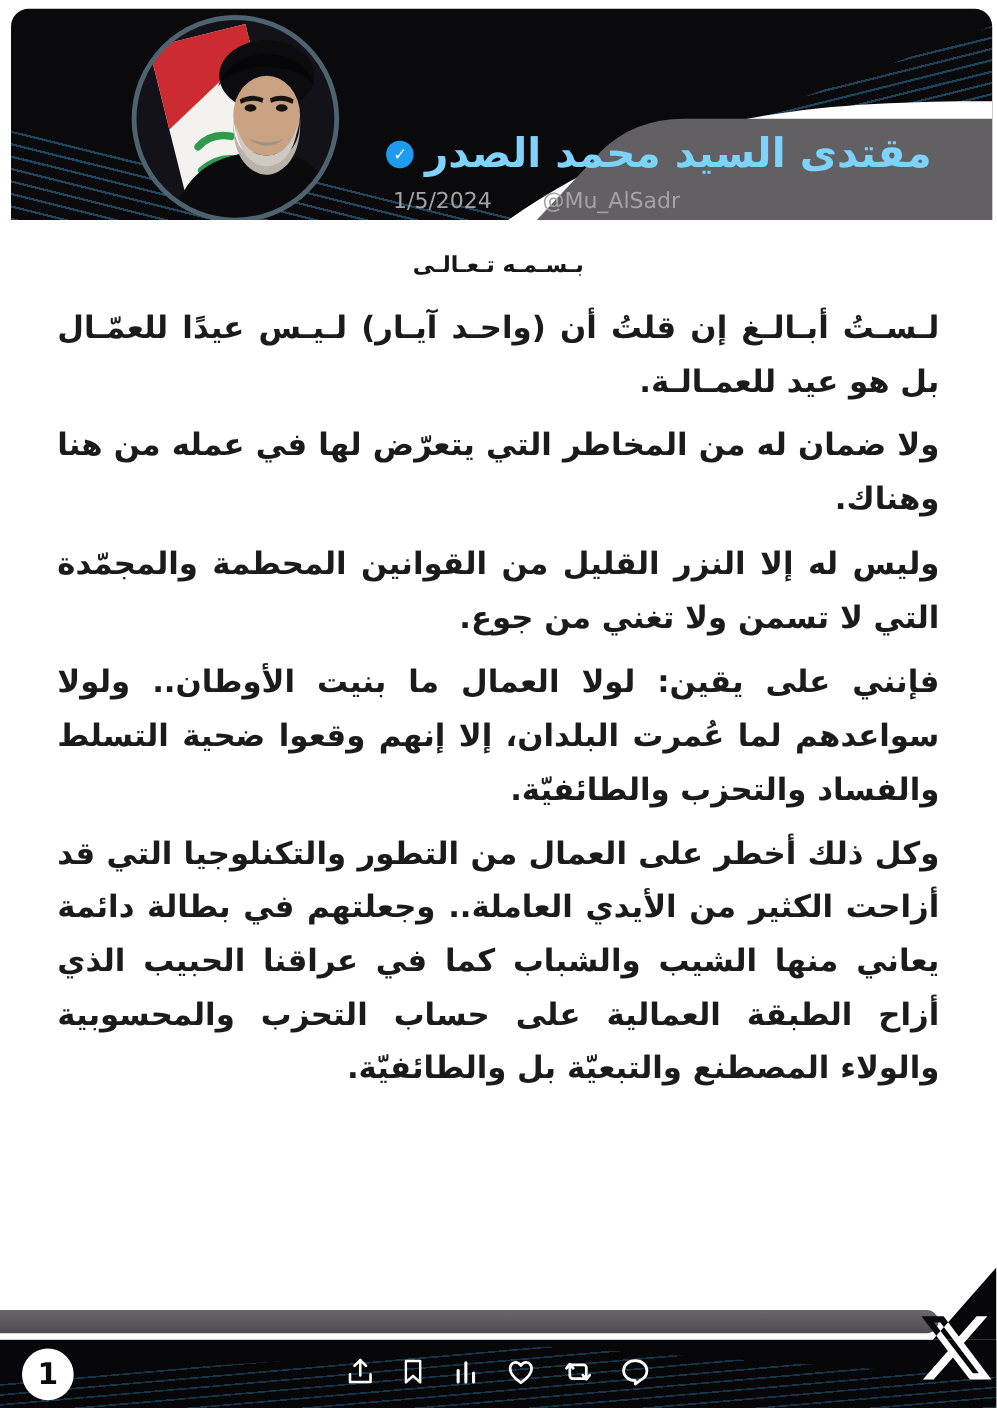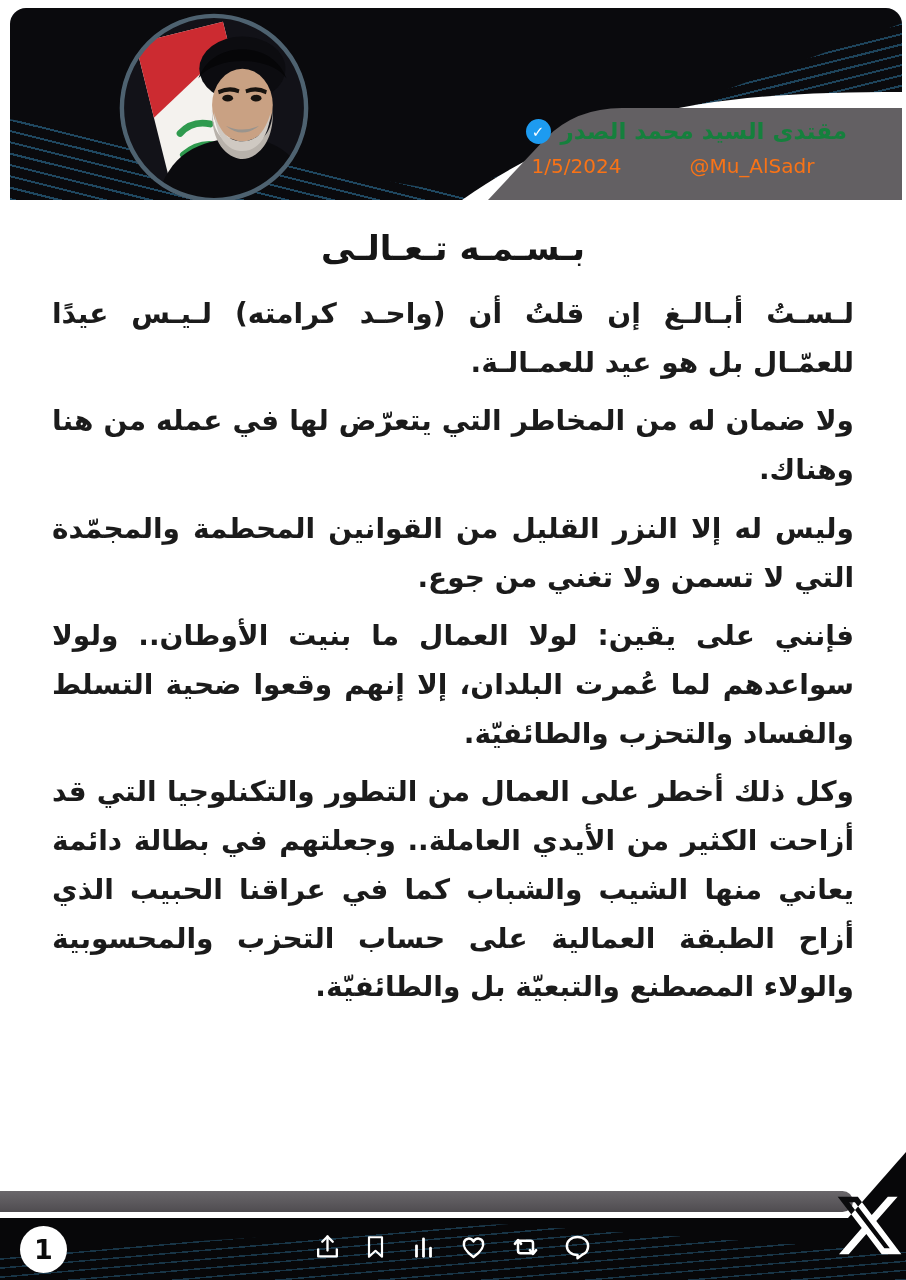--- a/index.html
+++ b/index.html
@@ -20,37 +20,37 @@
   .hdr-pattern-right{
     position:absolute;right:0;top:0;width:55%;height:100%;
     background:repeating-linear-gradient(-14deg,rgba(38,92,124,.7) 0 2px,transparent 2px 10px);
     clip-path:polygon(100% 8%,10% 95%,100% 95%);
   }
   .swoosh-svg{position:absolute;inset:0;width:100%;height:100%;}
   .hdr-text{
     position:absolute;right:55px;top:110px;text-align:right;direction:rtl;z-index:5;
   }
   .hdr-name-row{display:flex;flex-direction:row;align-items:center;gap:10px;direction:rtl;justify-content:flex-start;}
-  .hdr-name{color:#15803d;font-size:23px;font-weight:bold;letter-spacing:0;line-height:1.2;}
+  .hdr-name{color:#7dd3fc;font-size:37px;font-weight:bold;letter-spacing:0;line-height:1.2;}
   .badge{
     width:25px;height:25px;border-radius:50%;background:#1d9bf0;color:#fff;
     display:inline-flex;align-items:center;justify-content:center;font-size:15px;font-weight:bold;flex:0 0 auto;
   }
   .hdr-sub-row{
-    display:flex;direction:ltr;justify-content:flex-start;gap:68px;margin-top:8px;margin-right:2px;
-    color:#f97316;font-size:20px;padding-left:6px;
+    display:flex;direction:ltr;justify-content:flex-start;gap:46px;margin-top:8px;margin-right:2px;
+    color:#a3a3a3;font-size:20px;padding-left:6px;
   }
   .avatar-wrap{position:absolute;left:104px;top:2px;width:200px;height:196px;z-index:6;}
   
   .doc-body{
     position:absolute;left:0;top:200px;width:906px;height:992px;background:#ffffff;
     padding:24px 52px 0 52px;box-sizing:border-box;direction:rtl;
   }
   .basmala{
-    text-align:center;font-size:34px;font-weight:bold;color:#161616;margin:4px 0 22px 0;
+    text-align:center;font-size:20px;font-weight:bold;color:#161616;margin:4px 0 22px 0;
   }
   .paras p{
     font-size:28px;font-weight:bold;color:#1b1b1b;line-height:1.74;
     text-align:justify;margin:0 0 10px 0;
   }
   
   .gray-bar{
     position:absolute;left:0;top:1191px;width:853px;height:21px;
     background:linear-gradient(180deg,#6a676b 0%,#4f4c50 100%);
     border-radius:0 11px 11px 0;z-index:2;
@@ -135,21 +135,21 @@
         <path d="M 84 70 C 92 48 112 40 129 40 C 146 40 166 48 174 70 C 166 58 148 52 129 52 C 110 52 92 58 84 70 Z" fill="#060608"></path>
       </g>
       <circle cx="100" cy="100" r="94" fill="none" stroke="#4e6270" stroke-width="4.5"></circle>
     </svg>
   </div>
 </div>
 
 <div class="doc-body">
   <div class="basmala">بـسـمـه تـعـالـى</div>
   <div class="paras">
-      <p>لـسـتُ أبـالـغ إن قلتُ أن (واحـد كرامته) لـيـس عيدًا للعمّـال بل هو عيد للعمـالـة.</p>
+      <p>لـسـتُ أبـالـغ إن قلتُ أن (واحـد آيـار) لـيـس عيدًا للعمّـال بل هو عيد للعمـالـة.</p>
       <p>ولا ضمان له من المخاطر التي يتعرّض لها في عمله من هنا وهناك.</p>
       <p>وليس له إلا النزر القليل من القوانين المحطمة والمجمّدة التي لا تسمن ولا تغني من جوع.</p>
       <p>فإنني على يقين: لولا العمال ما بنيت الأوطان.. ولولا سواعدهم لما عُمرت البلدان، إلا إنهم وقعوا ضحية التسلط والفساد والتحزب والطائفيّة.</p>
       <p>وكل ذلك أخطر على العمال من التطور والتكنلوجيا التي قد أزاحت الكثير من الأيدي العاملة.. وجعلتهم في بطالة دائمة يعاني منها الشيب والشباب كما في عراقنا الحبيب الذي أزاح الطبقة العمالية على حساب التحزب والمحسوبية والولاء المصطنع والتبعيّة بل والطائفيّة.</p>
     </div>
 </div>
 
 <div class="gray-bar"></div>
 
 <div class="footer-panel">

